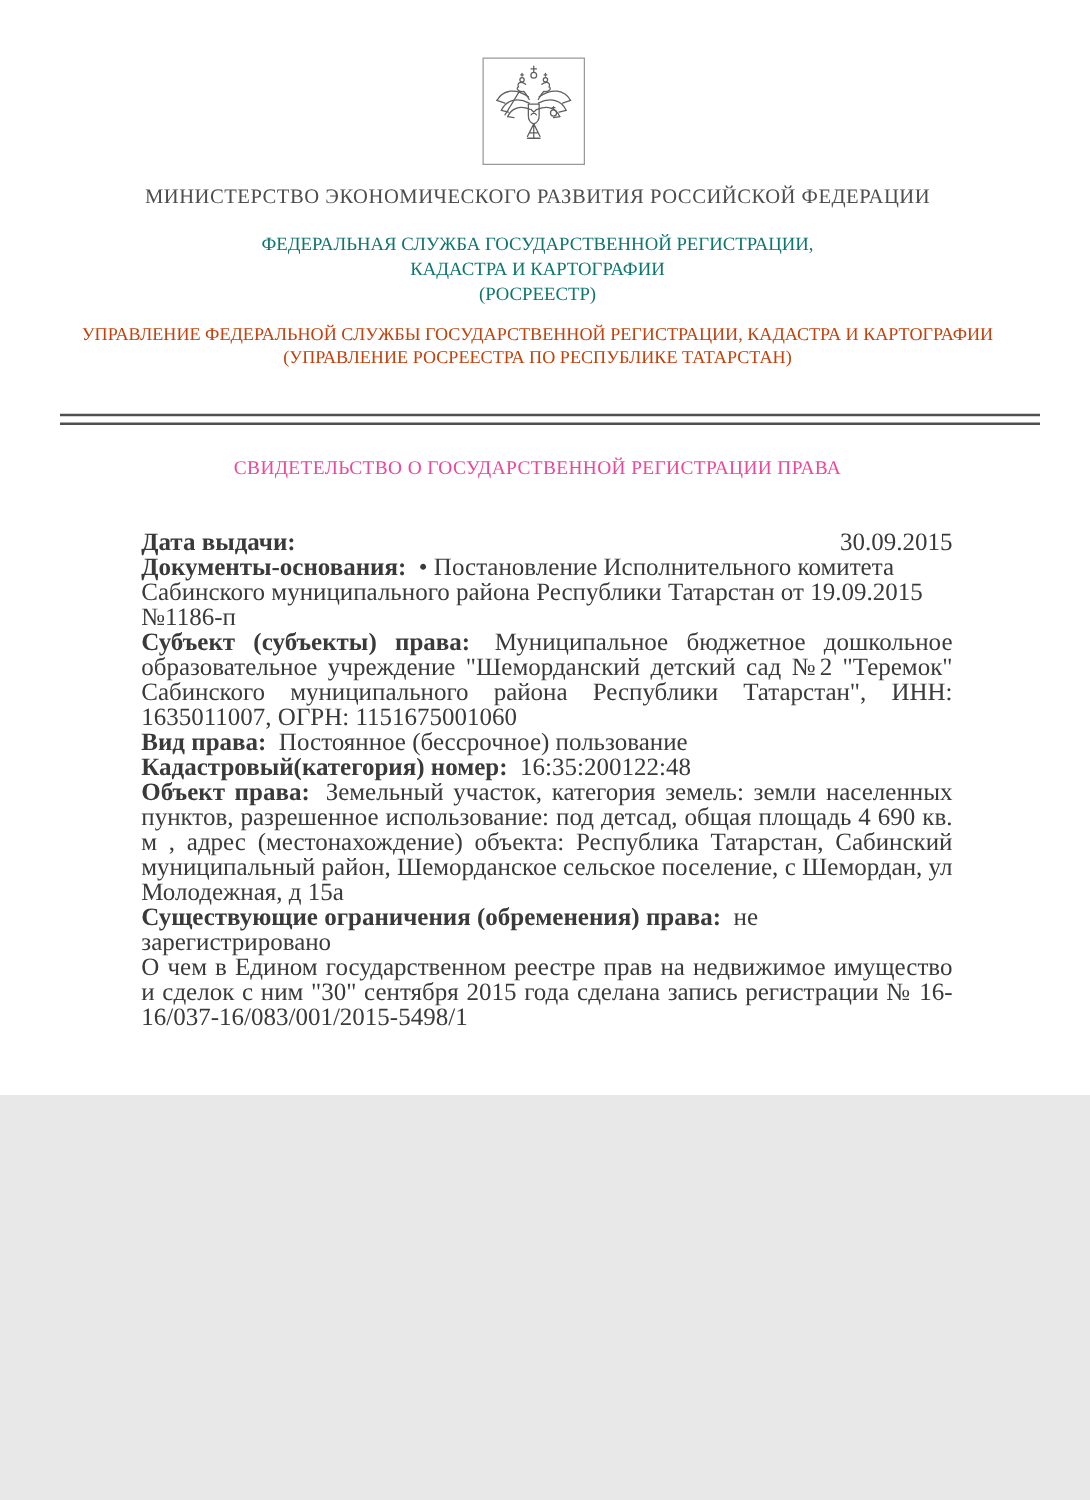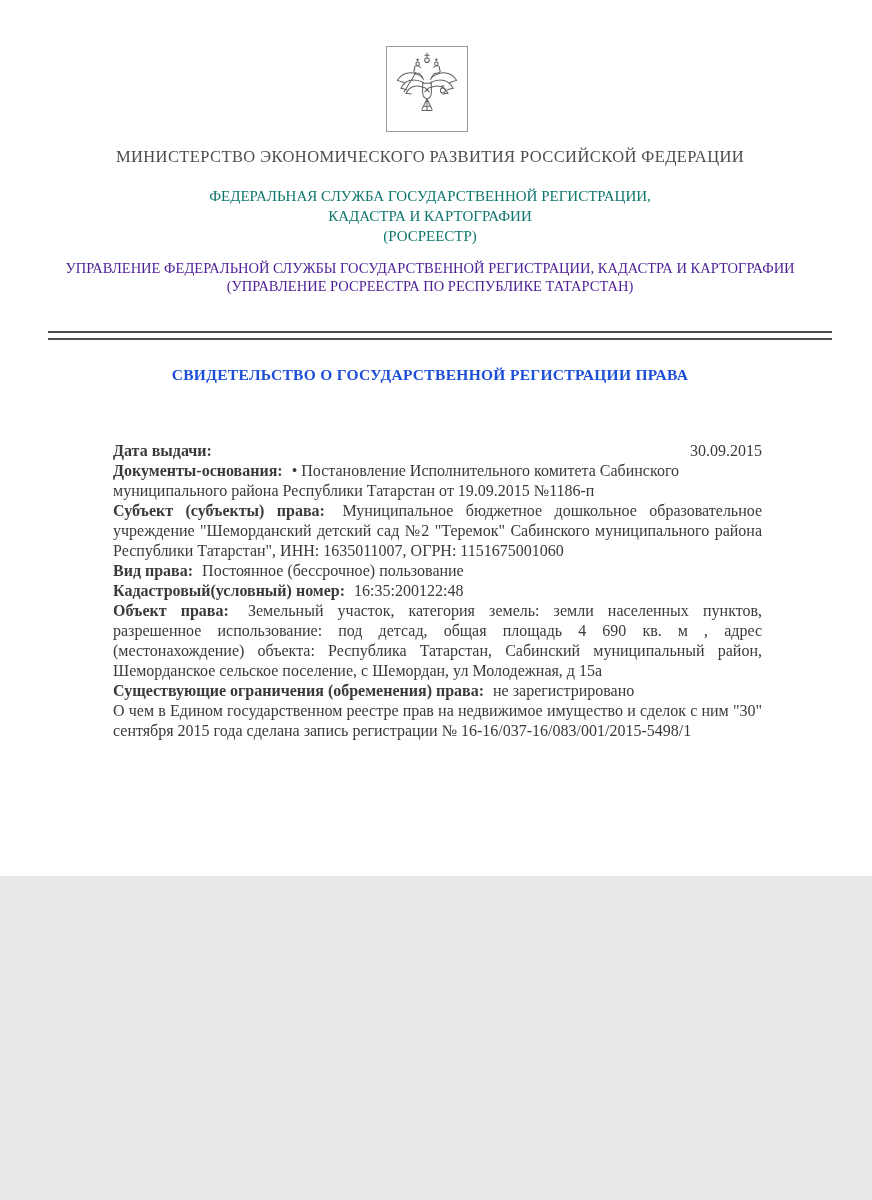--- a/index.html
+++ b/index.html
@@ -15,30 +15,30 @@
   }
   
   .emblem-box{
     position:absolute;left:386px;top:46px;width:82px;height:86px;
     border:1px solid #999;box-sizing:border-box;
     display:flex;align-items:center;justify-content:center;
   }
   .center-line{position:absolute;left:0;right:22px;text-align:center;}
   .h-ministry{top:147px;font-size:16.5px;letter-spacing:.4px;color:#4d4d4d;}
   .h-service{top:186px;font-size:15px;line-height:20px;color:#0f766e;}
-  .h-office{top:260px;font-size:14.5px;line-height:17.5px;color:#4c1d95;}
+  .h-office{top:260px;font-size:14.5px;line-height:17.5px;color:#c2410c;}
   .divider{
     position:absolute;left:48px;right:50px;top:331px;height:5px;
     border-top:2px solid #4f4f4f;border-bottom:2px solid #4f4f4f;
   }
-  .doc-title{top:366px;font-size:15.5px;font-weight:bold;letter-spacing:.3px;color:#1d4ed8;}
+  .doc-title{top:366px;font-size:15.5px;font-weight:normal;letter-spacing:.3px;color:#ec4899;}
   
   .doc-body{
-    position:absolute;left:113px;top:441px;width:649px;
-    font-size:16px;line-height:20px;font-family:Liberation Serif, serif;
+    position:absolute;left:113px;top:424px;width:649px;
+    font-size:20px;line-height:20px;font-family:Liberation Serif, serif;
   }
   .doc-body p{margin:0;}
   .doc-body b{font-weight:bold;}
   .date-row{display:flex;justify-content:space-between;height:20px;}
   .p-basis{margin-top:9px;}
   .p-subject{margin-top:0;text-align:justify;}
   .p-vid{margin-top:8px;}
   .p-object{text-align:justify;}
   .p-restrict{margin-top:16px;}
   .p-note{margin-top:8px;text-align:justify;}
@@ -119,21 +119,21 @@
     </p>
     <p class="p-subject">
       <b class="lbl">Субъект (субъекты) права:</b>
       <span>Муниципальное бюджетное дошкольное образовательное учреждение "Шеморданский детский сад №2 "Теремок" Сабинского муниципального района Республики Татарстан", ИНН: 1635011007, ОГРН: 1151675001060</span>
     </p>
     <p class="p-vid">
       <b class="lbl">Вид права:</b>
       <span>Постоянное (бессрочное) пользование</span>
     </p>
     <p class="p-kad">
-      <b class="lbl">Кадастровый(условный) номер:</b>
+      <b class="lbl">Кадастровый(категория) номер:</b>
       <span>16:35:200122:48</span>
     </p>
     <p class="p-object">
       <b class="lbl">Объект права:</b>
       <span>Земельный участок, категория земель: земли населенных пунктов, разрешенное использование: под детсад, общая площадь 4 690 кв. м , адрес (местонахождение) объекта: Республика Татарстан, Сабинский муниципальный район, Шеморданское сельское поселение, с Шемордан, ул Молодежная, д 15а</span>
     </p>
     <p class="p-restrict">
       <b class="lbl">Существующие ограничения (обременения) права:</b>
       <span>не зарегистрировано</span>
     </p>

